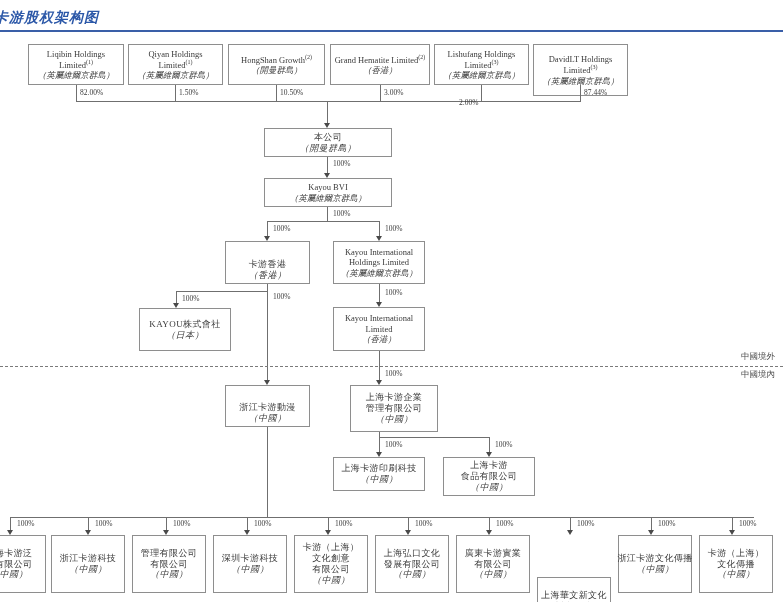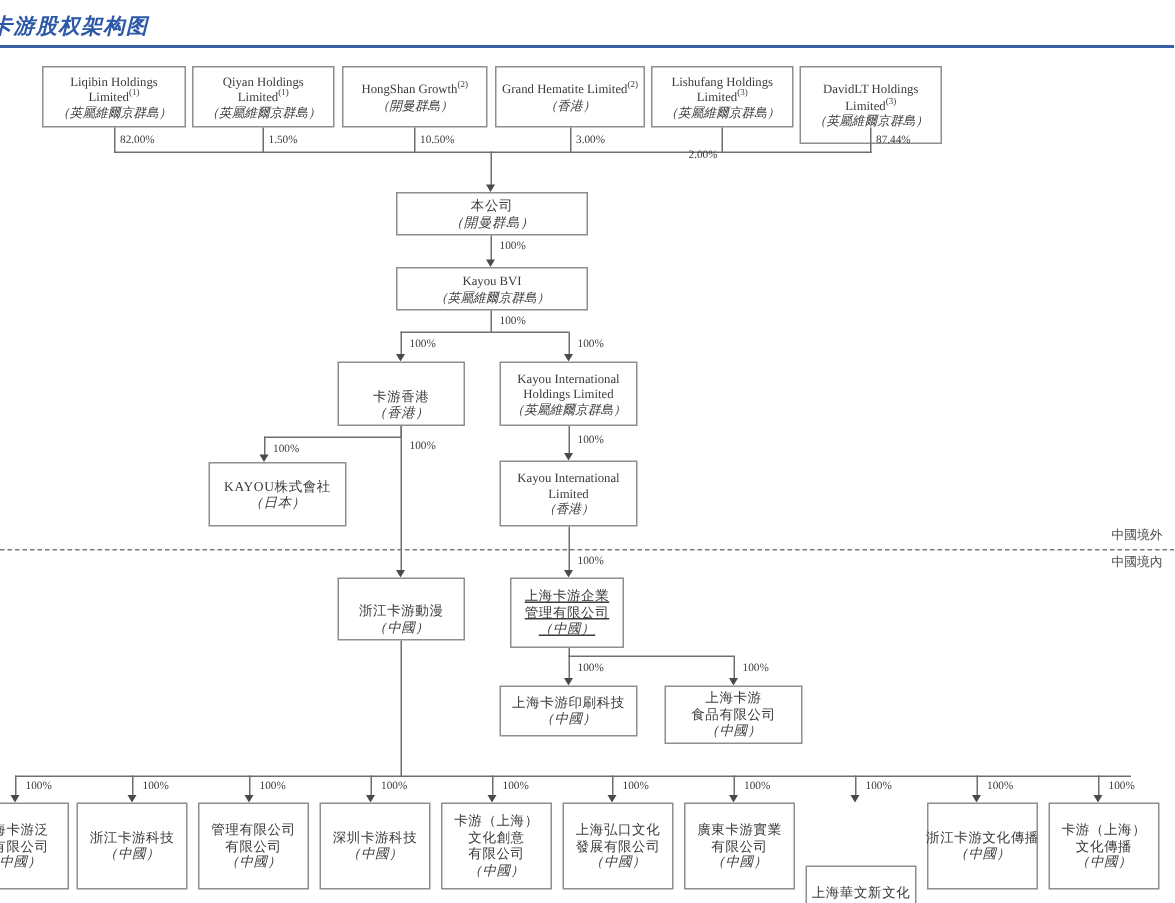--- a/index.html
+++ b/index.html
@@ -217,21 +217,21 @@
 
   <div class="vline" style="left:379px;top:351px;height:30px;"></div>
   <div class="arrow" style="left:376px;top:380px;"></div>
   <div class="pct" style="left:385px;top:369px;">100%</div>
 
   <div class="node cn" style="left:225px;top:385px;width:85px;height:42px;justify-content:flex-end;">
     <span class="ln">浙江卡游動漫</span>
     <span class="ln place">（中國）</span>
   </div>
 
-  <div class="node cn" style="left:340px;top:385px;width:76px;height:47px;text-decoration:underline;">
+  <div class="node cn" style="left:350px;top:385px;width:88px;height:47px;">
     <span class="ln">上海卡游企業</span>
     <span class="ln">管理有限公司</span>
     <span class="ln place">（中國）</span>
   </div>
 
   <div class="vline" style="left:379px;top:432px;height:6px;"></div>
   <div class="hline" style="left:379px;top:437px;width:110px;"></div>
   <div class="vline" style="left:379px;top:437px;height:16px;"></div>
   <div class="vline" style="left:489px;top:437px;height:16px;"></div>
   <div class="arrow" style="left:376px;top:452px;"></div>

